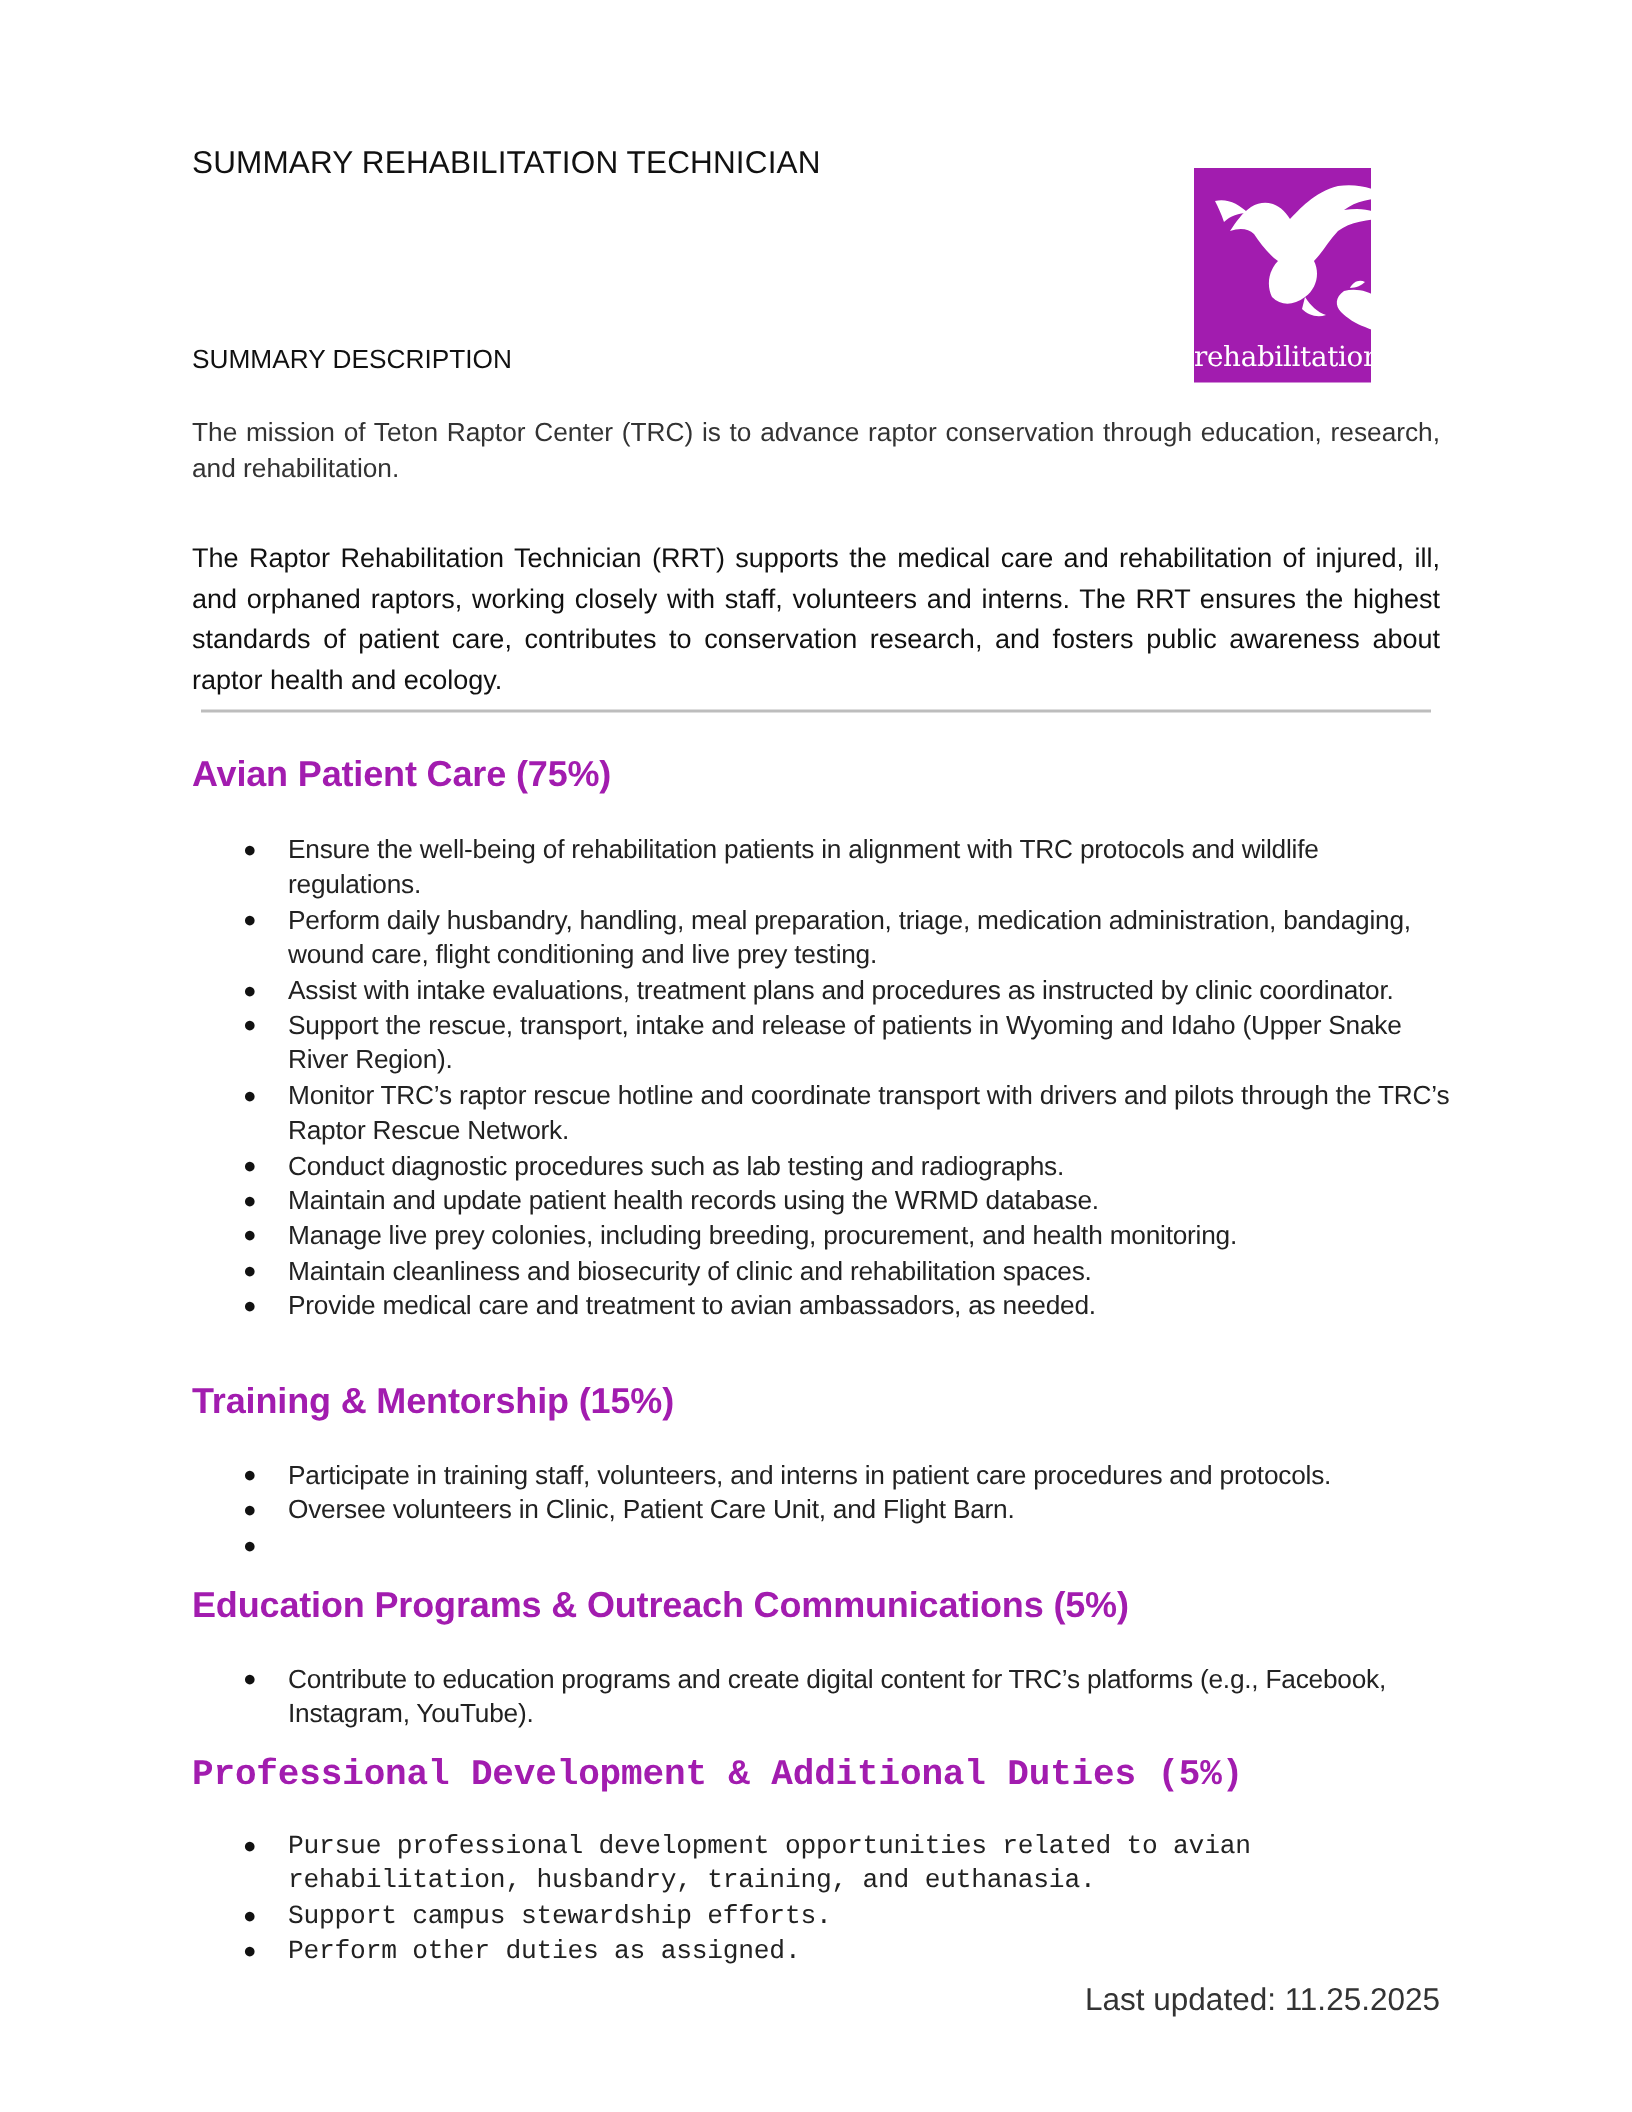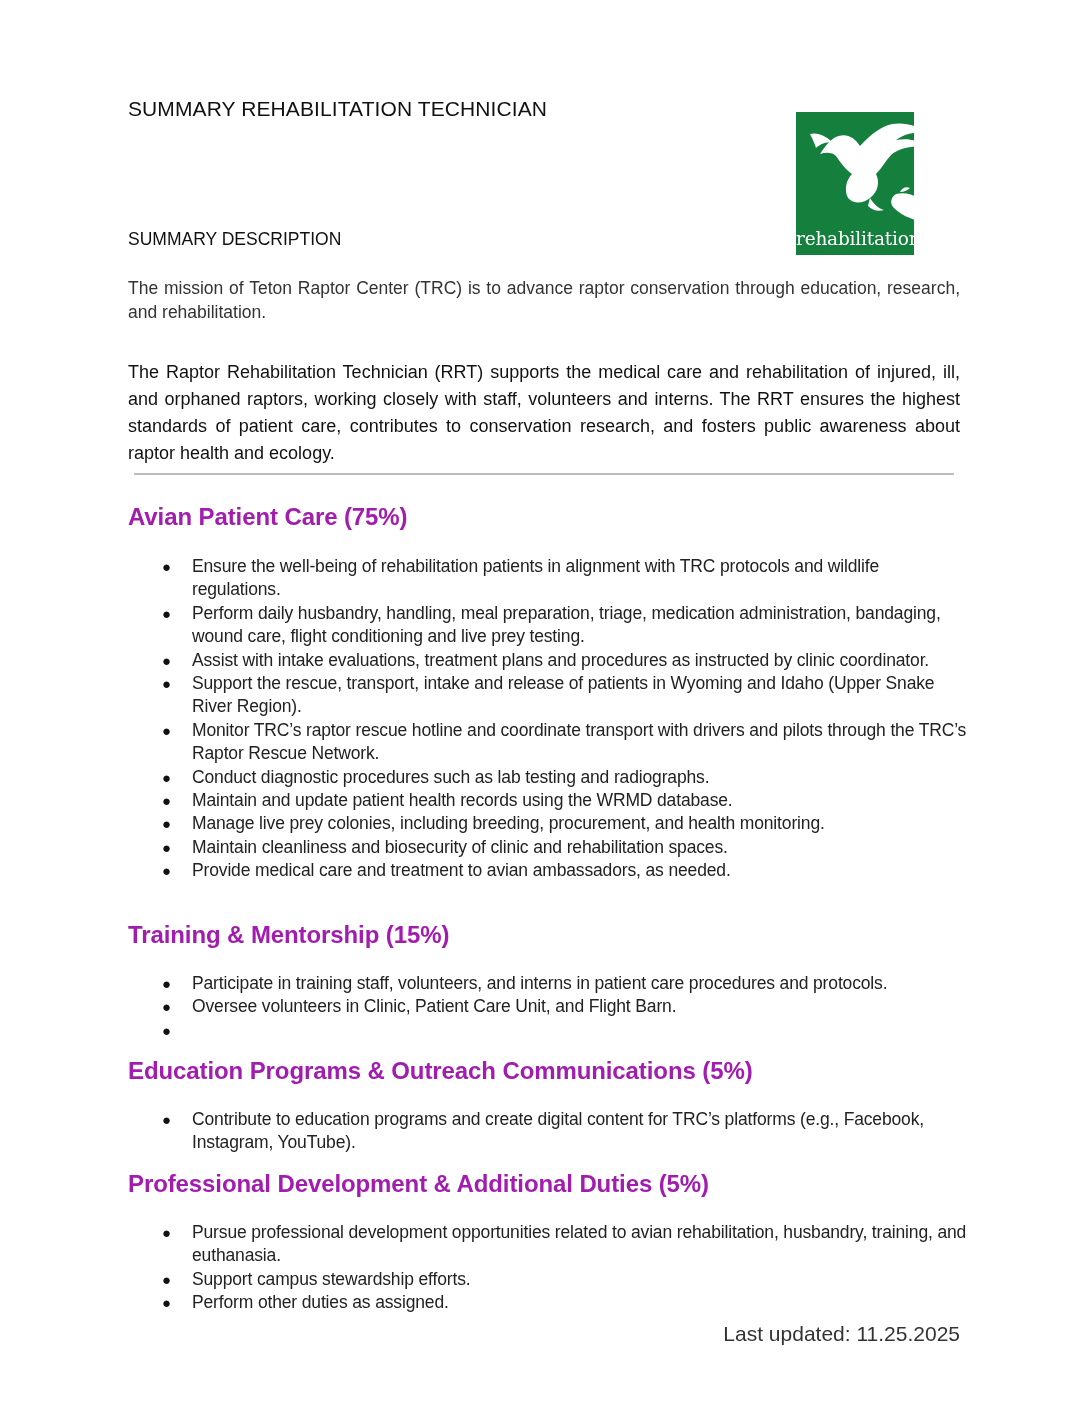--- a/index.html
+++ b/index.html
@@ -2,38 +2,38 @@
 <html><head>
   <meta charset="utf-8">
   <style>
     html, body { margin: 0; padding: 0; background: #ffffff; }
     body { width: 1088px; height: 1408px; position: relative; overflow: hidden;
       font-family: "Liberation Sans", sans-serif; color: #111; }
     .page { position: absolute; left: 0; top: 0; width: 1088px; height: 1408px; }
     .title { position: absolute; left: 128px; top: 97px; font-size: 21px; font-weight: 400; letter-spacing: 0.1px; color: #111; }
     .meta { position: absolute; left: 128px; top: 152px; font-size: 18px; line-height: 27px; color: #111; }
     .summary-h { position: absolute; left: 128px; top: 229px; font-size: 17.5px; color: #111; }
-    .logo { position: absolute; left: 796px; top: 112px; width: 118px; height: 143px; background: #15803d; }
+    .logo { position: absolute; left: 796px; top: 112px; width: 118px; height: 143px; background: #a21caf; }
     .logo svg { position: absolute; left: 0; top: 0; }
     .logo-text { position: absolute; left: 0; right: 0; bottom: 6px; text-align: center; color: #fff;
       font-family: "DejaVu Serif", serif; font-size: 18.5px; letter-spacing: -0.2px; }
     .mission { position: absolute; left: 128px; top: 276px; width: 832px; font-size: 17.5px; line-height: 24px;
       text-align: justify; color: #333; font-weight: 300; }
     .rrt { position: absolute; left: 128px; top: 349px; width: 832px; font-size: 18px; line-height: 27px;
       text-align: justify; color: #111; margin-top: 10px; }
     .rule { position: absolute; left: 134px; top: 473px; width: 820px; height: 0; border-top: 2px solid #bdbdbd; }
     .section { position: absolute; left: 128px; width: 840px; }
     .section h2 { margin: 0; font-size: 24px; font-weight: 700; color: #a21caf; letter-spacing: -0.1px; }
     .section ul { list-style: none; margin: 0; padding: 0; }
     .section li { position: relative; padding-left: 64px; font-size: 17.5px; line-height: 23.4px; color: #222; letter-spacing: -0.15px; }
     .section li .bullet { position: absolute; left: 34px; top: 0; font-size: 15px; color: #111; }
     .s1 { top: 503px; } .s1 ul { margin-top: 24px; }
     .s2 { top: 921px; } .s2 ul { margin-top: 23px; }
     .s3 { top: 1057px; } .s3 ul { margin-top: 23px; }
-    .s4 { top: 1170px; } .s4 ul { margin-top: 23px; }
+    .s4 { top: 1170px; font-family: Liberation Mono, monospace; } .s4 ul { margin-top: 23px; }
     .footer { position: absolute; right: 128px; top: 1322px; font-size: 21px; color: #333; text-align: center; }
   </style>
 </head>
 <body>
 
 <div class="page">
   <div class="title">SUMMARY REHABILITATION TECHNICIAN</div>
   <div class="summary-h">SUMMARY DESCRIPTION</div>
 
   <div class="logo">

